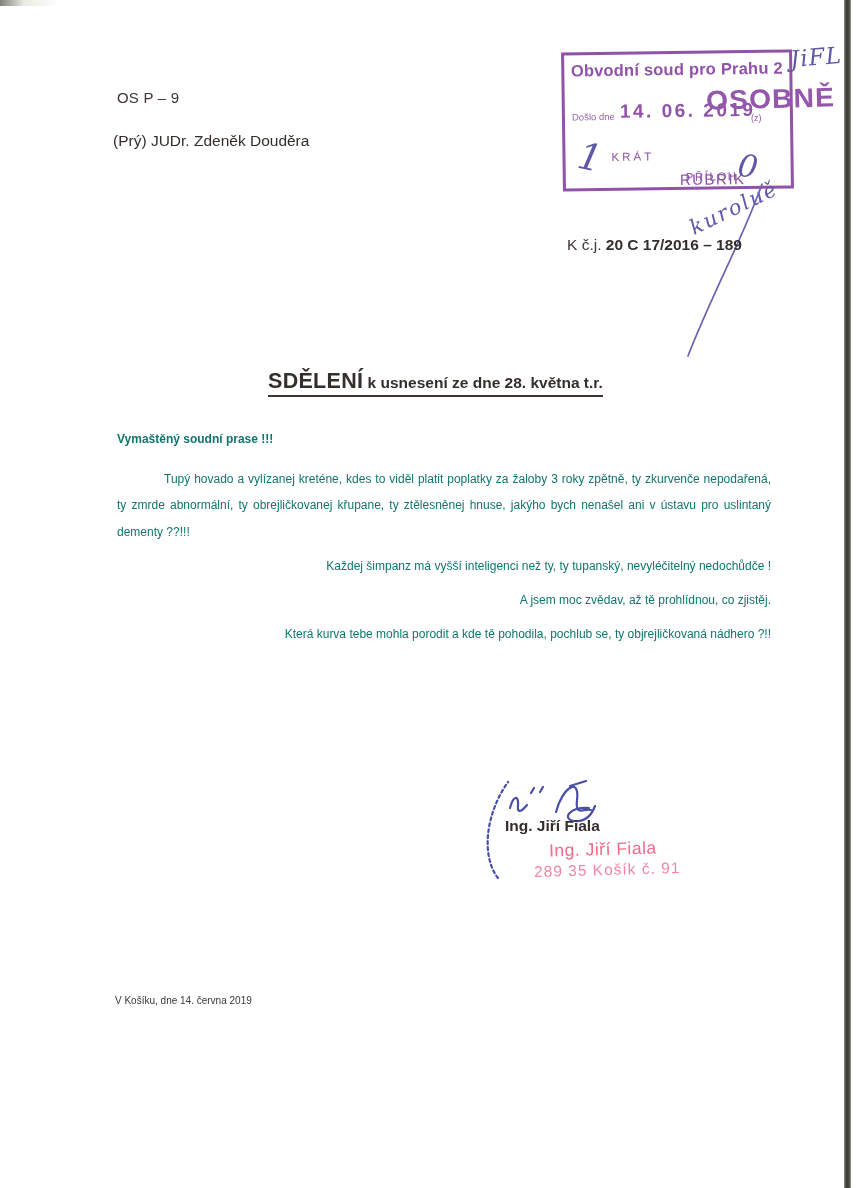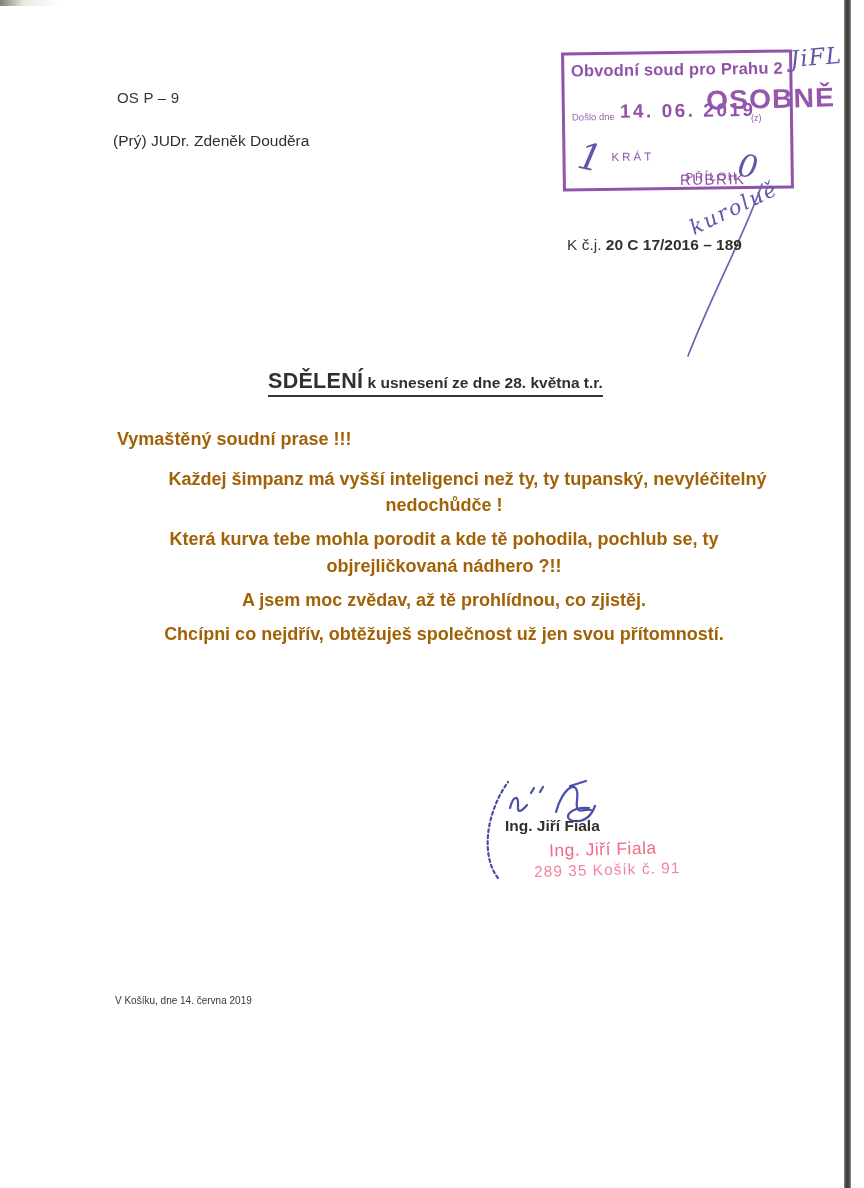--- a/index.html
+++ b/index.html
@@ -43,23 +43,23 @@
   
   .ref-line{position:absolute;left:567px;top:236px;font-size:15.5px;white-space:nowrap;}
   .ref-line b{color:#332f2b;}
   .title-line{position:absolute;left:268px;top:349px;white-space:nowrap;margin-top:20px;}
   .title-underline{display:inline-block;border-bottom:2.5px solid #3a3530;padding-bottom:1px;}
   .title-main{font-size:21.5px;font-weight:bold;color:#332f2b;letter-spacing:.3px;}
   .title-rest{font-size:15.5px;font-weight:bold;color:#332f2b;}
 
   
   .letter-body{position:absolute;left:117px;top:426px;width:654px;}
-  .letter-body p{margin:0 0 7.5px 0;font-size:18px;line-height:26.5px;
-    text-align:justify;color:#a16207;}
-  .letter-body p.noindent{text-align:center;font-weight:bold;}
+  .letter-body p{margin:0 0 7.5px 0;font-size:12px;line-height:26.5px;
+    text-align:justify;color:#0f766e;}
+  .letter-body p.noindent{text-align:right;}
   .salutation{font-weight:bold;color:#332e2a;margin-bottom:13px !important;text-align:left !important;}
   .indent{text-indent:47px;}
 
   
   .sig-svg{position:absolute;left:458px;top:770px;}
   .sig-name{position:absolute;left:505px;top:817px;font-size:15.5px;font-weight:bold;color:#332f2b;}
   .redstamp-1{position:absolute;left:549px;top:839px;font-size:17.5px;color:#f06a85;
     transform:rotate(-1.5deg);letter-spacing:.5px;font-weight:500;}
   .redstamp-2{position:absolute;left:534px;top:861px;font-size:15.5px;color:#f285a0;
     transform:rotate(-1.5deg);letter-spacing:1px;}
@@ -100,24 +100,24 @@
     <span>K č.j.</span>
     <b>20 C 17/2016 – 189</b>
   </div>
 
   <div class="title-line">
     <span class="title-underline"><span class="title-main">SDĚLENÍ</span><span class="title-rest"> k usnesení ze dne 28. května t.r.</span></span>
   </div>
 
   <div class="letter-body">
     <p class="salutation">Vymaštěný soudní prase !!!</p>
+    <p class="indent">Tupý hovado a vylízanej kreténe, kdes to viděl platit poplatky za žaloby 3 roky zpětně, ty zkurvenče nepodařená, ty zmrde abnormální, ty obrejličkovanej křupane, ty ztělesněnej hnuse, jakýho bych nenašel ani v ústavu pro uslintaný dementy ??!!!</p>
     <p class="indent noindent" style="text-indent:47px;">Každej šimpanz má vyšší inteligenci než ty, ty tupanský, nevyléčitelný nedochůdče !</p>
+    <p class="noindent">A jsem moc zvědav, až tě prohlídnou, co zjistěj.</p>
     <p class="noindent">Která kurva tebe mohla porodit a kde tě pohodila, pochlub se, ty objrejličkovaná nádhero ?!!</p>
-    <p class="noindent">A jsem moc zvědav, až tě prohlídnou, co zjistěj.</p>
-    <p class="noindent">Chcípni co nejdřív, obtěžuješ společnost už jen svou přítomností.</p>
   </div>
 
   <svg class="sig-svg" width="200" height="115" viewBox="0 0 200 115">
     <g fill="none" stroke="#4a4fa8" stroke-width="2.2" stroke-linecap="round">
       <path d="M40,108 C24,88 26,46 50,12" stroke-dasharray="3 3"></path>
       <path d="M52,38 c3,-12 9,-14 8,-2 c-1,9 5,4 9,-1 m4,-12 l3,-5 m6,4 l3,-5"></path>
       <path d="M98,42 c6,-24 24,-36 21,-12 c-2,17 7,8 14,10"></path>
       <path d="M131,38 c-20,-2 -28,12 -14,13 c11,1 17,-7 20,-15"></path>
       <path d="M112,16 l16,-5"></path>
     </g>

